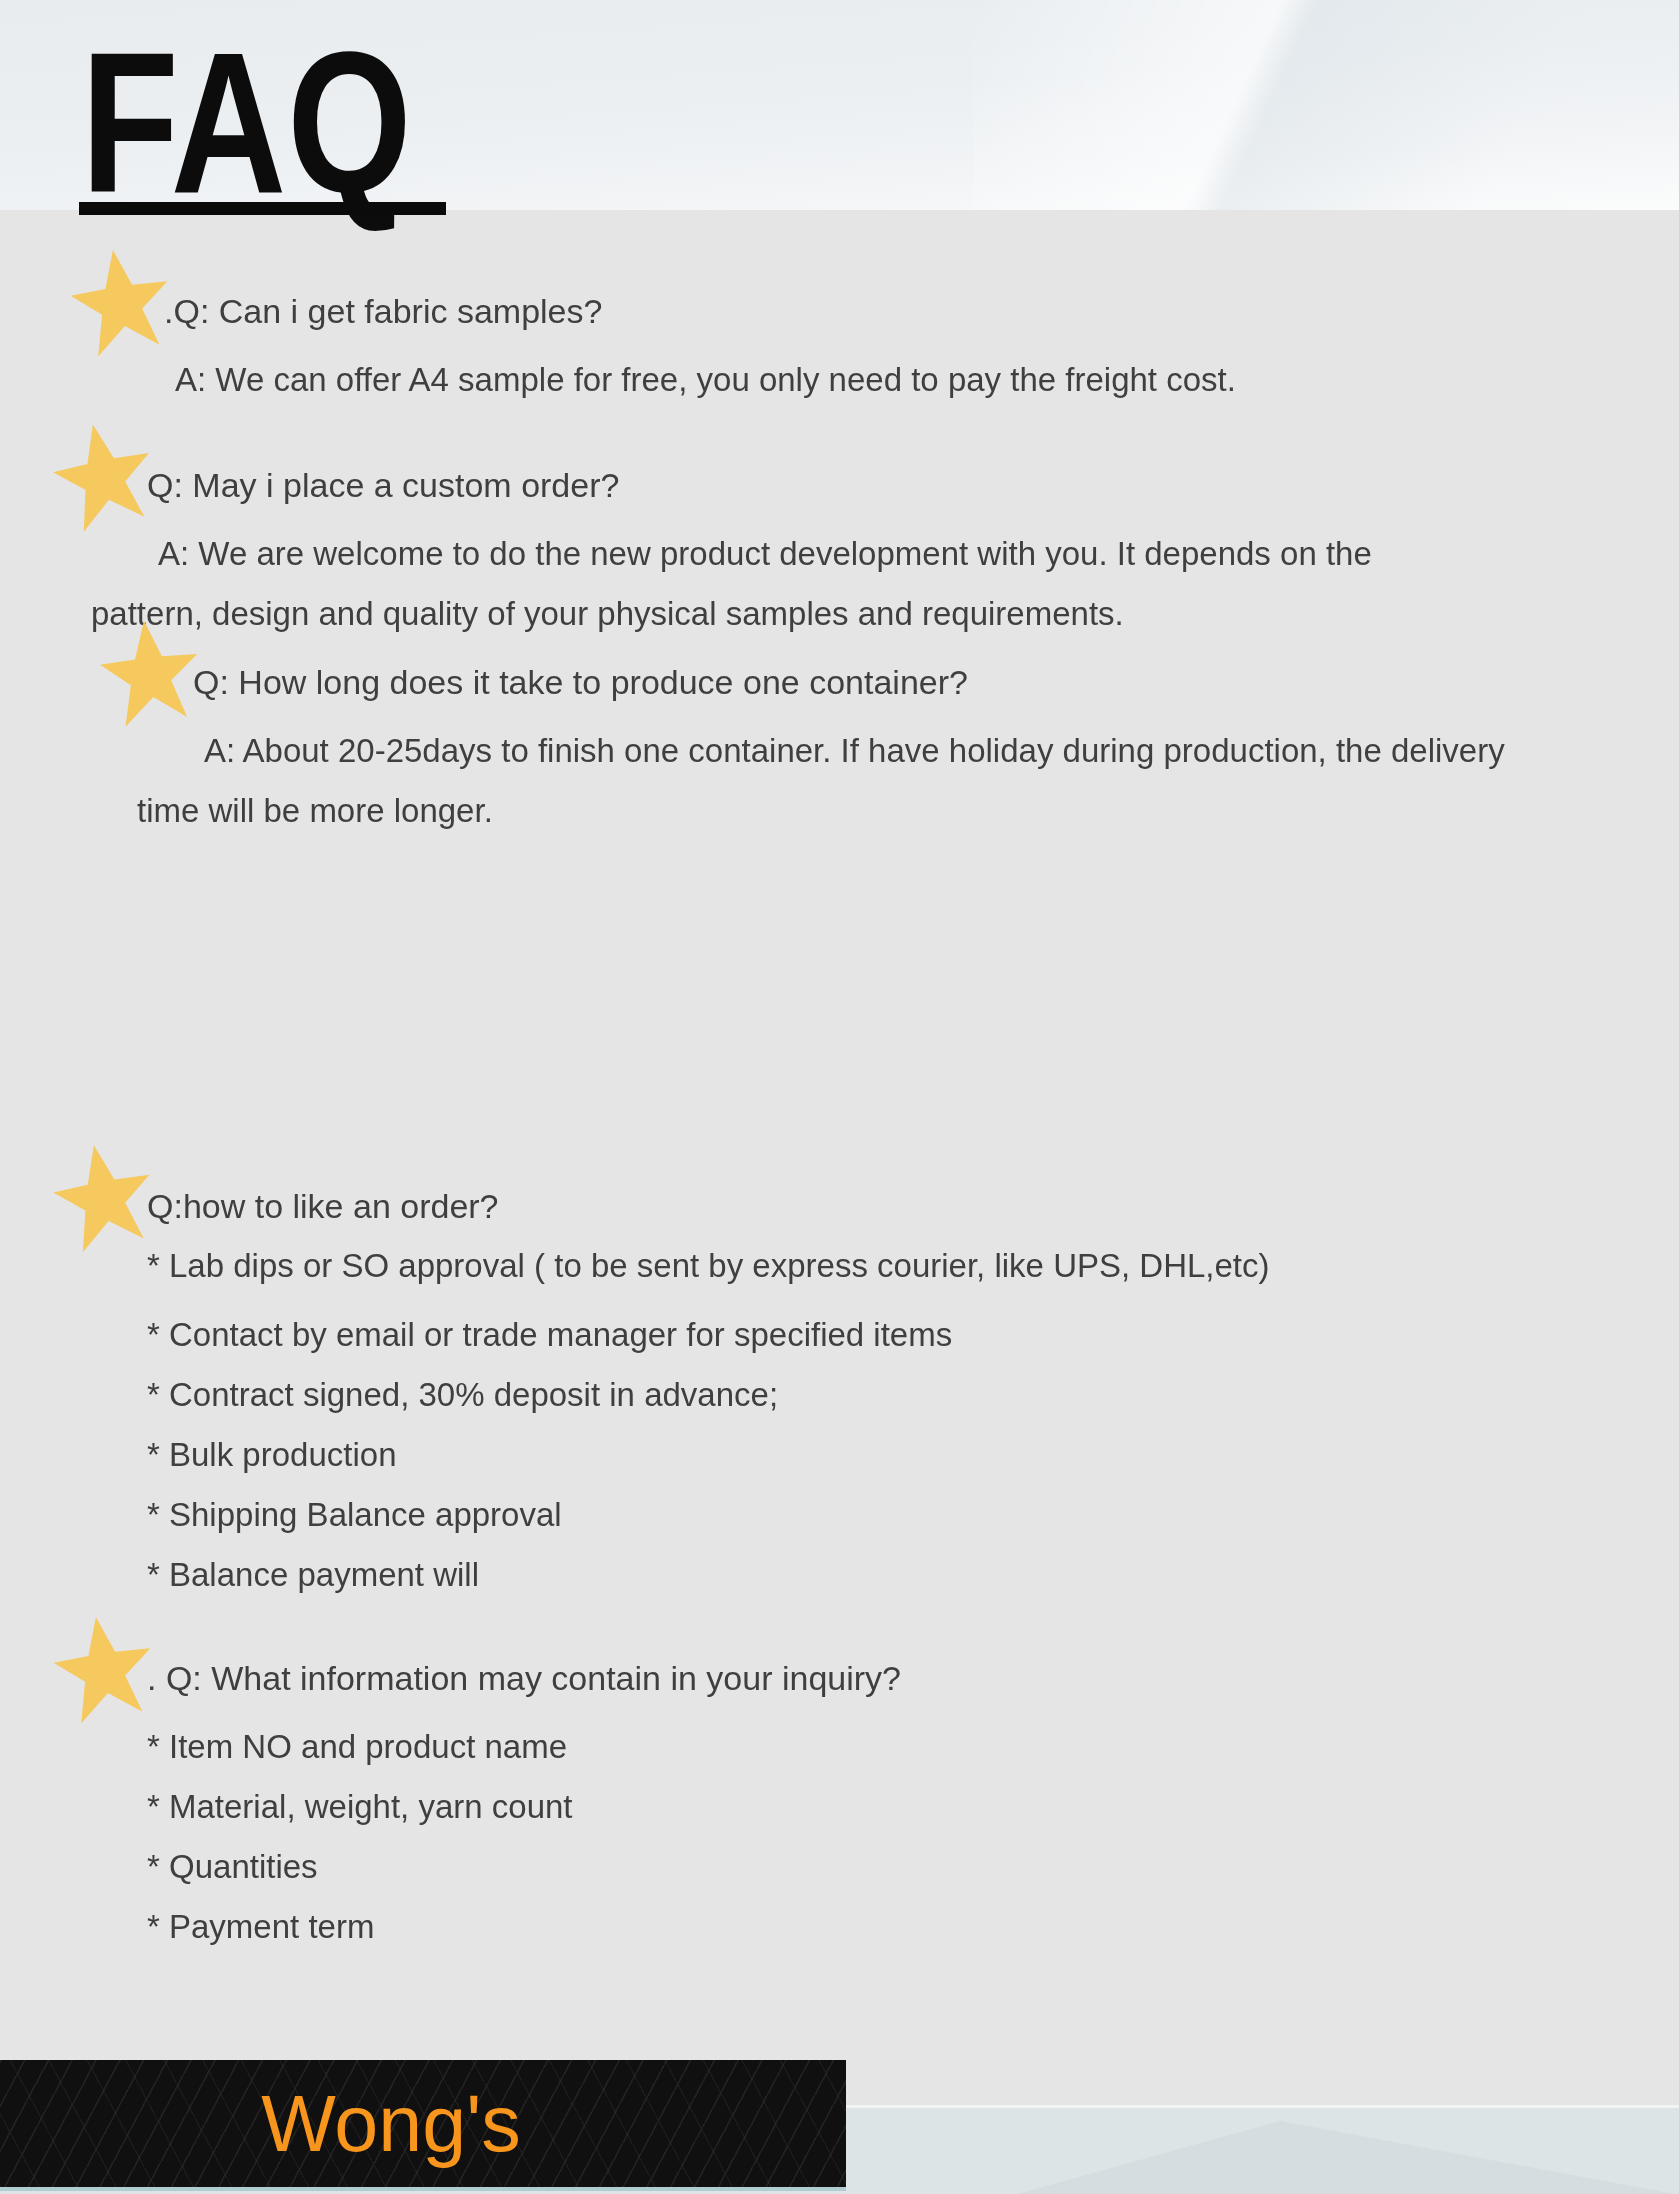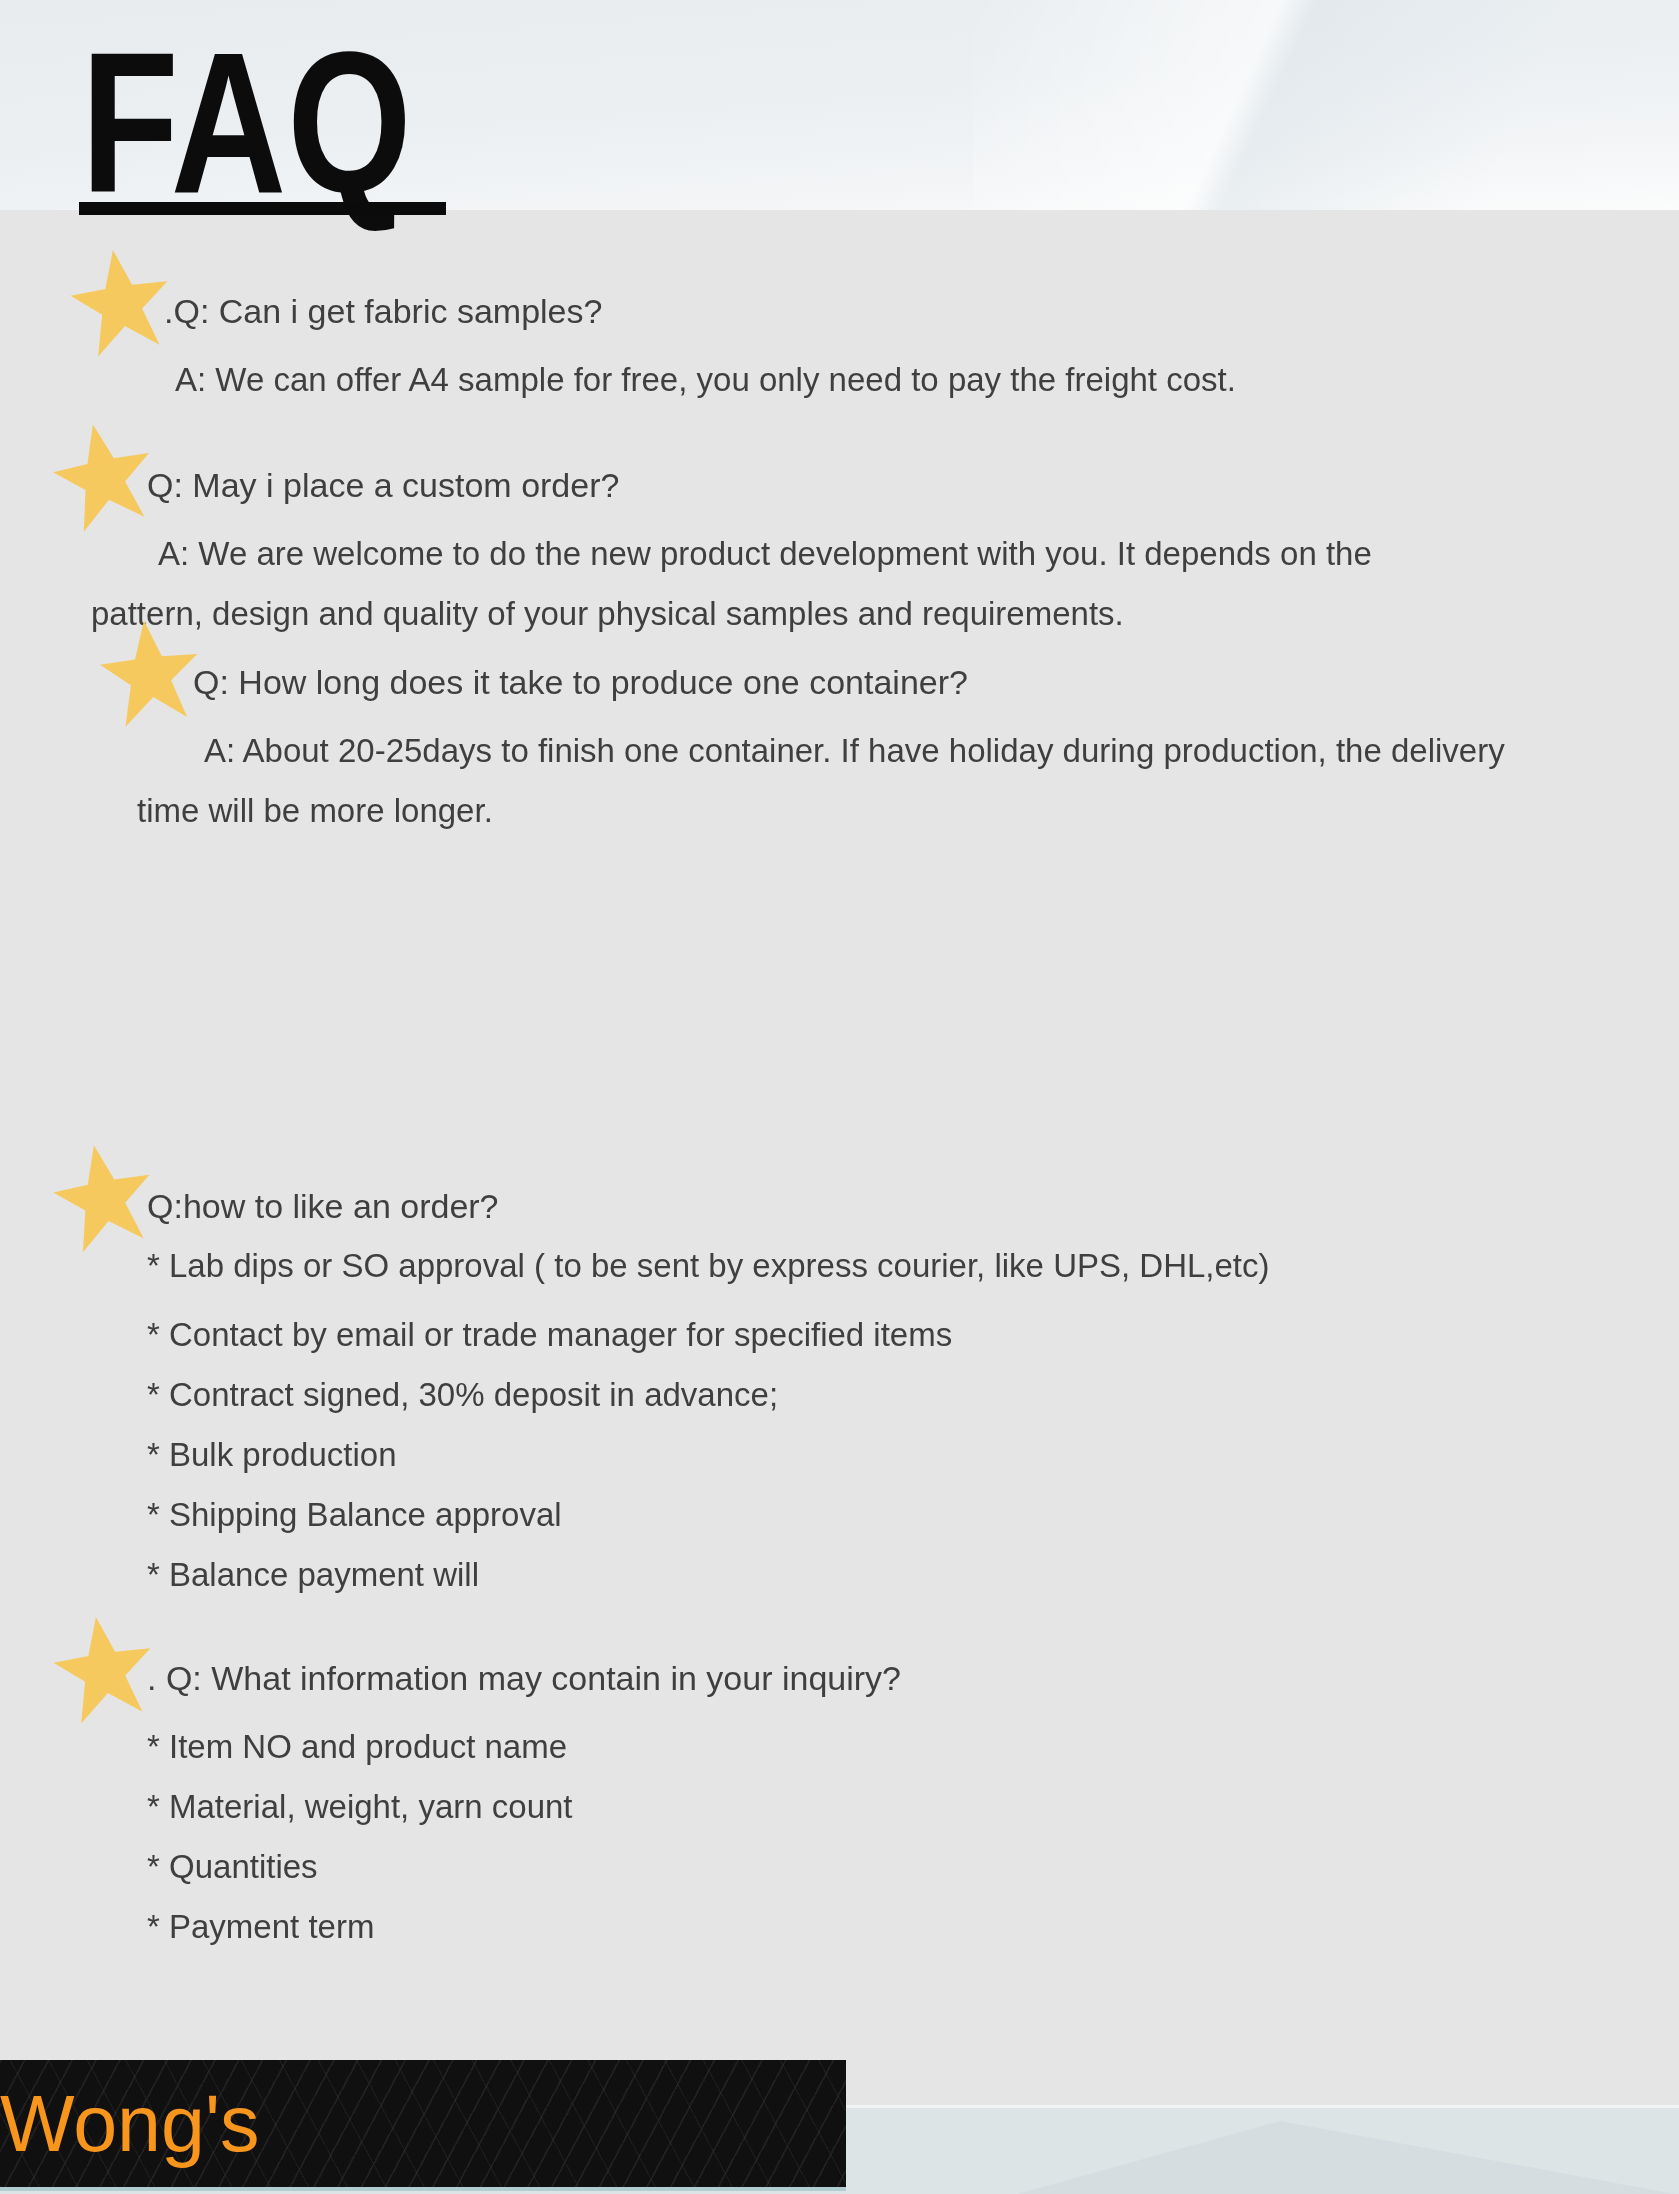--- a/index.html
+++ b/index.html
@@ -60,21 +60,21 @@
     position:absolute; left:0; top:2187px; width:846px; height:3.5px;
     background:#a9c9cd; opacity:.85;
   }
   
   .brand-bar {
     position:absolute; left:0; top:2060px; width:846px; height:127px;
     background-color:#101010;
     background-image:
       repeating-linear-gradient(118deg, rgba(52,52,52,.45) 0 1.7px, rgba(10,10,10,0) 1.7px 21px),
       repeating-linear-gradient(62deg, rgba(38,38,38,.55) 0 1.2px, rgba(0,0,0,0) 1.2px 34px);
-    display:flex; align-items:center; justify-content:flex-start;
+    display:flex; align-items:center; justify-content:center;
     padding-right:64px; box-sizing:border-box;
   }
   .brand-text { font-size:79px; color:#f7951c; line-height:1; }
 </style>
 </head>
 <body>
 
 <div class="page">
 
   <div class="top-band">

